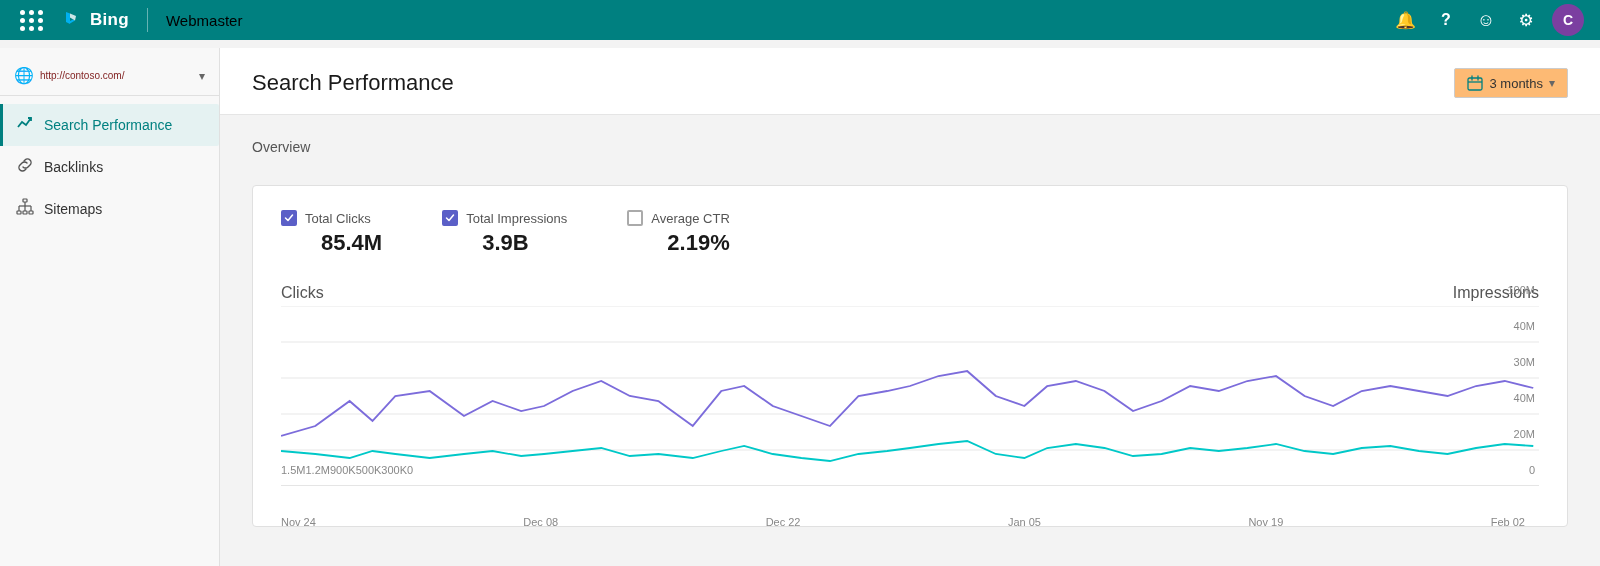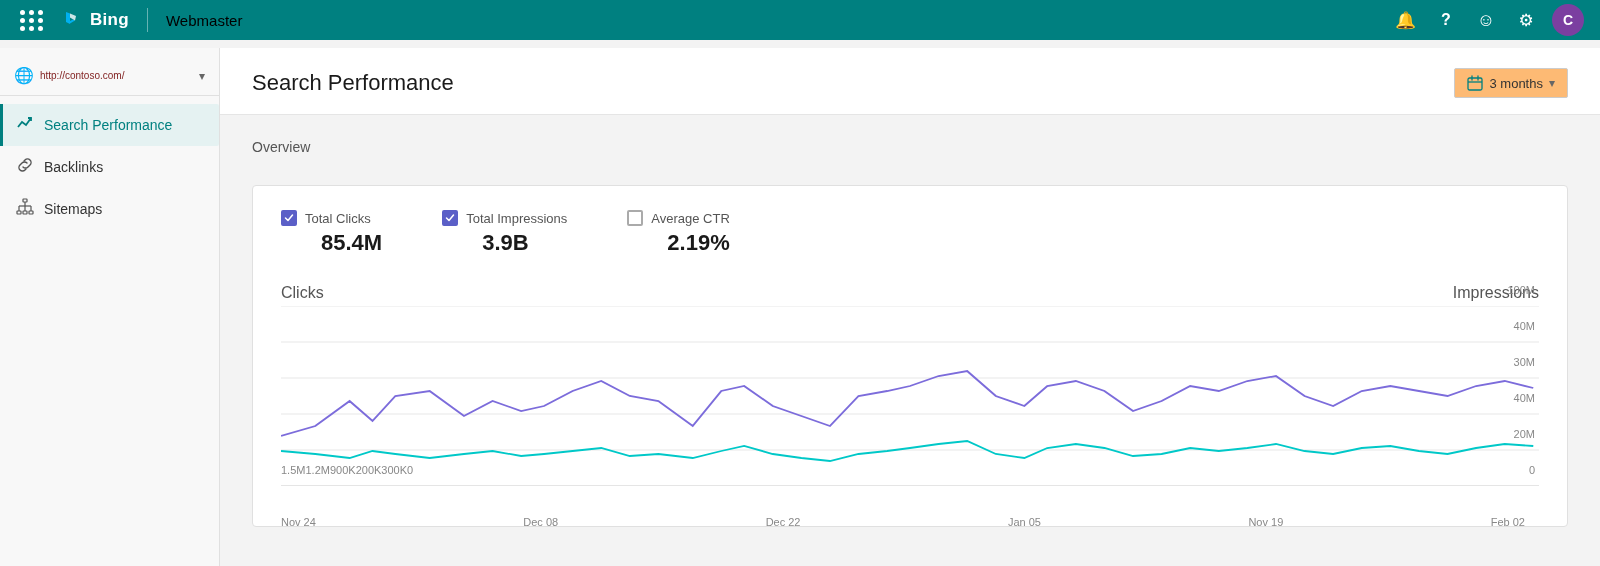--- a/index.html
+++ b/index.html
@@ -441,21 +441,21 @@
             <span class="axis-label">Clicks</span>
             <span class="axis-label">Impressions</span>
           </div>
 
           <div style="display:flex; align-items:stretch; gap:0;">
 
             <div class="y-axis-left">
               <span class="y-tick">1.5M</span>
               <span class="y-tick">1.2M</span>
               <span class="y-tick">900K</span>
-              <span class="y-tick">200K</span>
+              <span class="y-tick">500K</span>
               <span class="y-tick">300K</span>
               <span class="y-tick">0</span>
             </div>
 
             <div style="flex:1; position:relative; height:200px;">
               <svg width="100%" height="180" viewBox="0 0 1100 180" preserveAspectRatio="none" style="display:block;">
 
                 <line x1="0" y1="0" x2="1100" y2="0" stroke="#e8e8e8" stroke-width="1"></line>
                 <line x1="0" y1="36" x2="1100" y2="36" stroke="#e8e8e8" stroke-width="1"></line>
                 <line x1="0" y1="72" x2="1100" y2="72" stroke="#e8e8e8" stroke-width="1"></line>

